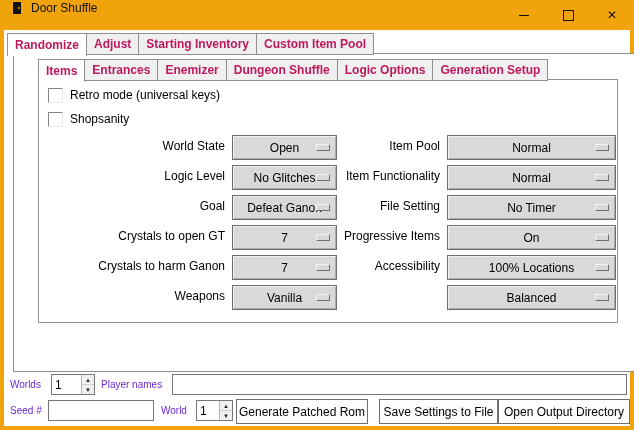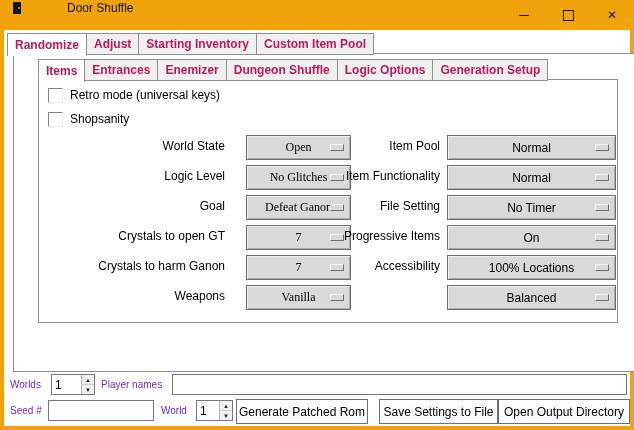--- a/index.html
+++ b/index.html
@@ -1,18 +1,18 @@
 <!DOCTYPE html>
 <html><head>
 <meta charset="utf-8">
 <style>
   html,body{margin:0;padding:0;}
   body{font-family:"Liberation Sans",sans-serif;}
   .window{position:relative;width:634px;height:430px;background:#f0a30a;overflow:hidden;}
-  .titlebar{position:absolute;left:0;top:0;width:100%;height:15px;display:flex;align-items:center;gap:36px;}
+  .titlebar{position:absolute;left:0;top:0;width:100%;height:15px;display:flex;align-items:center;}
   .app-icon{margin-left:10px;display:flex;}
   .title{margin-left:7px;font-size:12px;color:#111;}
   .win-controls{position:absolute;top:0;right:0;height:30px;display:flex;}
   .win-btn{width:44px;height:30px;display:flex;align-items:center;justify-content:center;color:#111;cursor:default;}
   .glyph-min{display:block;width:10px;border-top:1px solid #111;}
   .glyph-max{display:block;width:9px;height:9px;border:1px solid #111;}
   .glyph-close{font-size:12px;line-height:1;}
   .client{position:absolute;left:4px;top:30px;width:626px;height:396px;background:#fff;}
   .tabs{position:absolute;display:flex;align-items:flex-end;z-index:3;}
   .tab{height:20px;background:#f0f0f0;border:1px solid #8f8f8f;margin-right:-1px;padding:0 7px;font-size:12px;display:flex;align-items:center;color:#be185d;white-space:nowrap;font-weight:bold;}
@@ -23,21 +23,21 @@
   .inner-tabs{left:24px;top:5px;}
   .inner-panel{left:24px;top:25px;width:578px;height:242px;}
   .checkrow{position:absolute;left:9px;display:flex;align-items:center;height:14px;}
   .checkbox{width:13px;height:13px;background:#fff;border:1px solid;border-color:#848484 #e9e9e9 #e9e9e9 #848484;}
   .checklabel{margin-left:7px;font-size:12px;}
   .frow{position:absolute;left:0;width:100%;height:23px;}
   .flabel{position:absolute;top:0;height:23px;line-height:23px;font-size:12px;text-align:right;color:#000;}
   .flabel.l{left:0;width:186px;}
   .flabel.r{left:215px;width:186px;}
   .dropdown{position:absolute;top:0;height:23px;background:#d9d9d9;border:1px solid #6e6e6e;box-shadow:inset 1px 1px 0 #efefef, inset -1px -1px 0 #ababab;display:flex;align-items:center;justify-content:center;font-size:12px;cursor:default;}
-  .dropdown.l{left:207px;width:103px;font-family:Liberation Serif, serif;}
+  .dropdown.l{left:193px;width:103px;}
   .dropdown.r{left:408px;width:167px;}
   .dd-ind{position:absolute;right:6px;top:8px;width:12px;height:5px;background:#d9d9d9;border:1px solid;border-color:#f4f4f4 #6e6e6e #6e6e6e #f4f4f4;}
   .blabel{position:absolute;font-size:10px;line-height:21px;height:21px;color:#6d28d9;}
   .entry{position:absolute;background:#fff;border:1px solid #767676;font-size:12px;font-family:inherit;padding:0 3px;outline:none;box-sizing:border-box;}
   .spin{position:absolute;display:flex;background:#fff;border:1px solid #767676;box-sizing:border-box;}
   .spin input{border:0;padding:0 0 0 3px;font-size:12px;font-family:inherit;flex:1;min-width:0;outline:none;}
   .spin-arrows{width:13px;display:flex;flex-direction:column;}
   .spin-btn{flex:1;display:flex;align-items:center;justify-content:center;font-size:6px;line-height:1;background:#f0f0f0;border-left:1px solid #b5b5b5;color:#222;}
   .spin-btn.up{border-bottom:1px solid #cfcfcf;}
   .btn{position:absolute;display:flex;align-items:center;justify-content:center;background:#fdfdfd;border:1px solid #6e6e6e;font-size:12px;height:23px;white-space:nowrap;cursor:default;}

